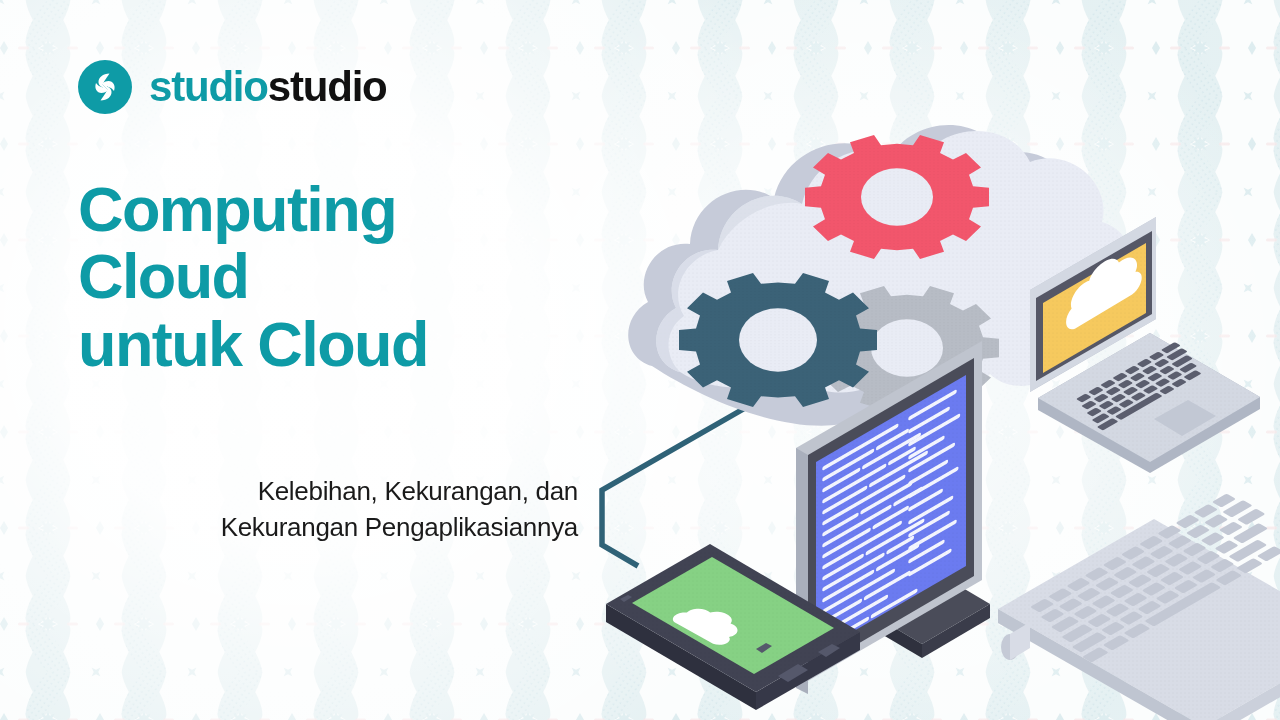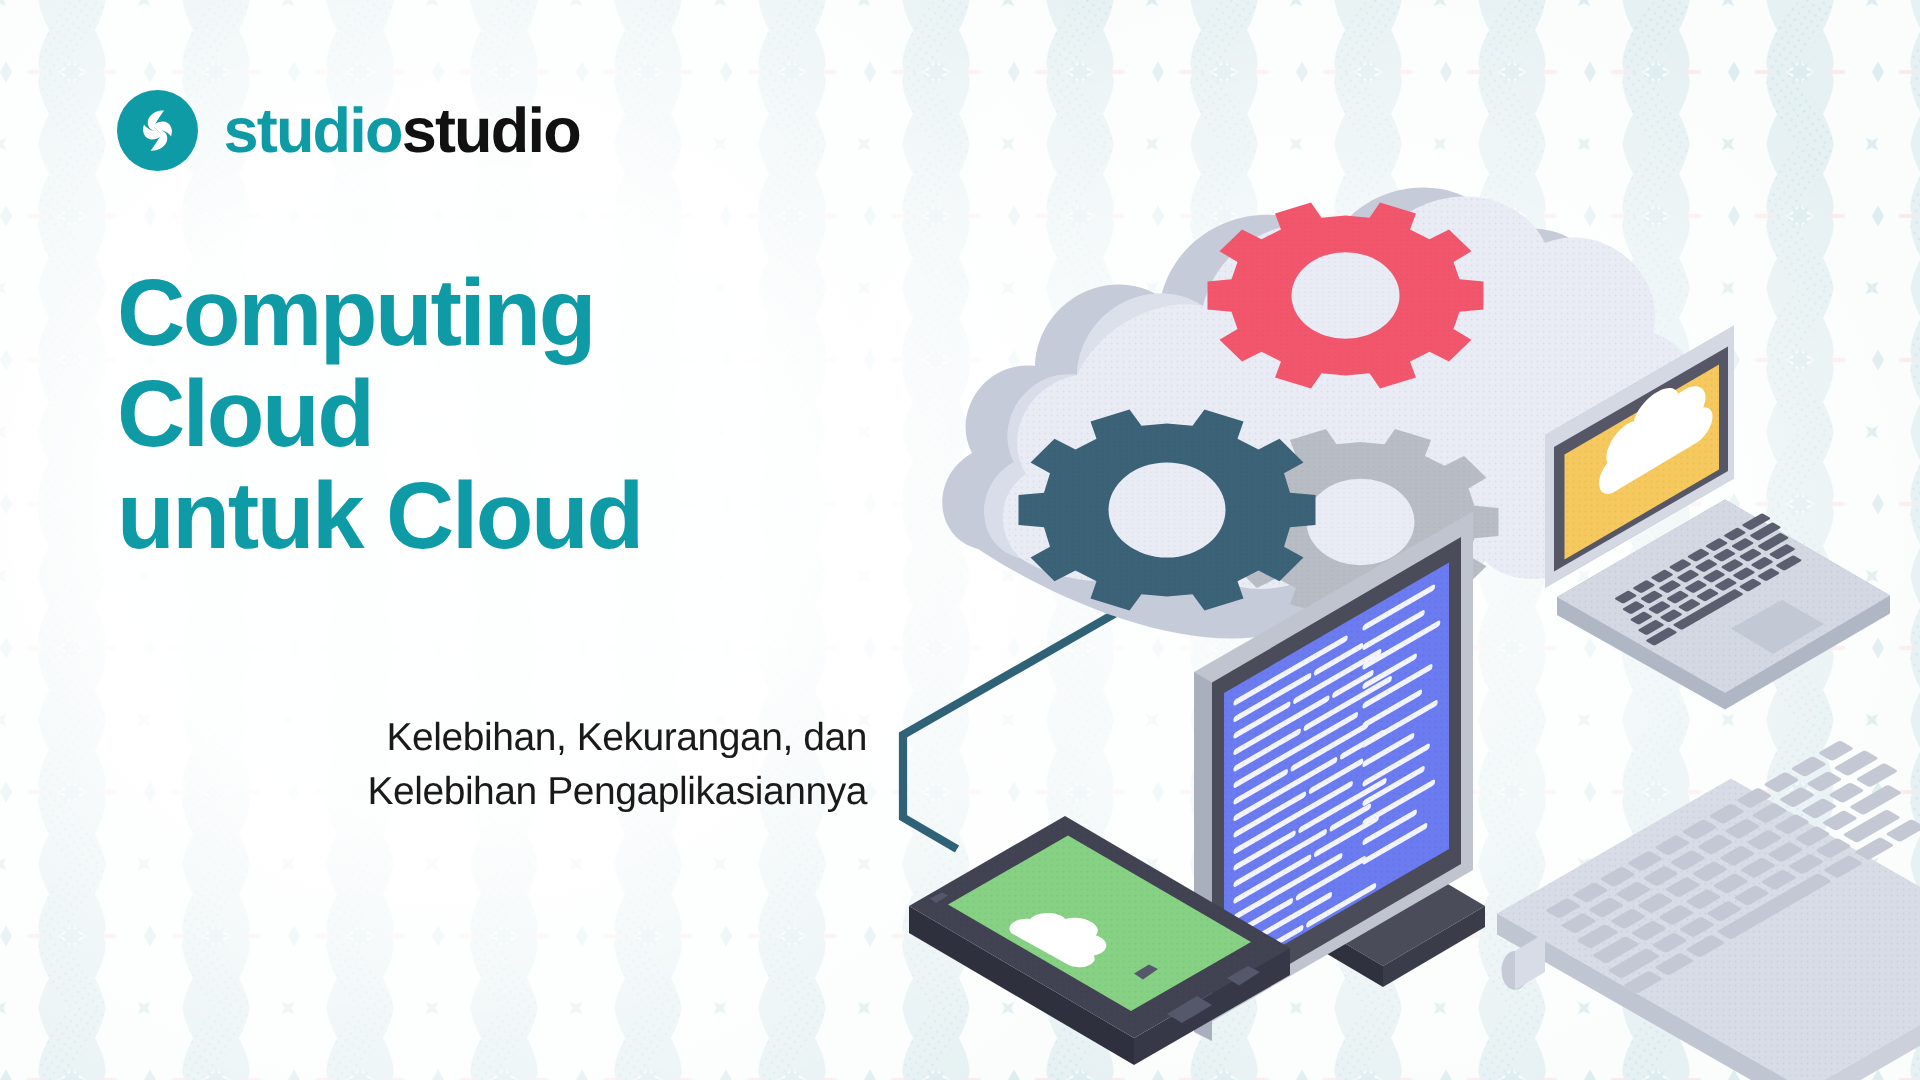--- a/index.html
+++ b/index.html
@@ -537,18 +537,18 @@
     </div>
 
     <h1 id="headline">
       <span class="hl-line">Computing</span>
       <span class="hl-line">Cloud</span>
       <span class="hl-line">untuk Cloud</span>
     </h1>
 
     <p id="subhead">
       <span class="sub-line">Kelebihan, Kekurangan, dan</span>
-      <span class="sub-line">Kelebihan Pengaplikasiannya</span>
+      <span class="sub-line">Kekurangan Pengaplikasiannya</span>
     </p>
 
 
   </div>
 </div>
 
 </body></html>

